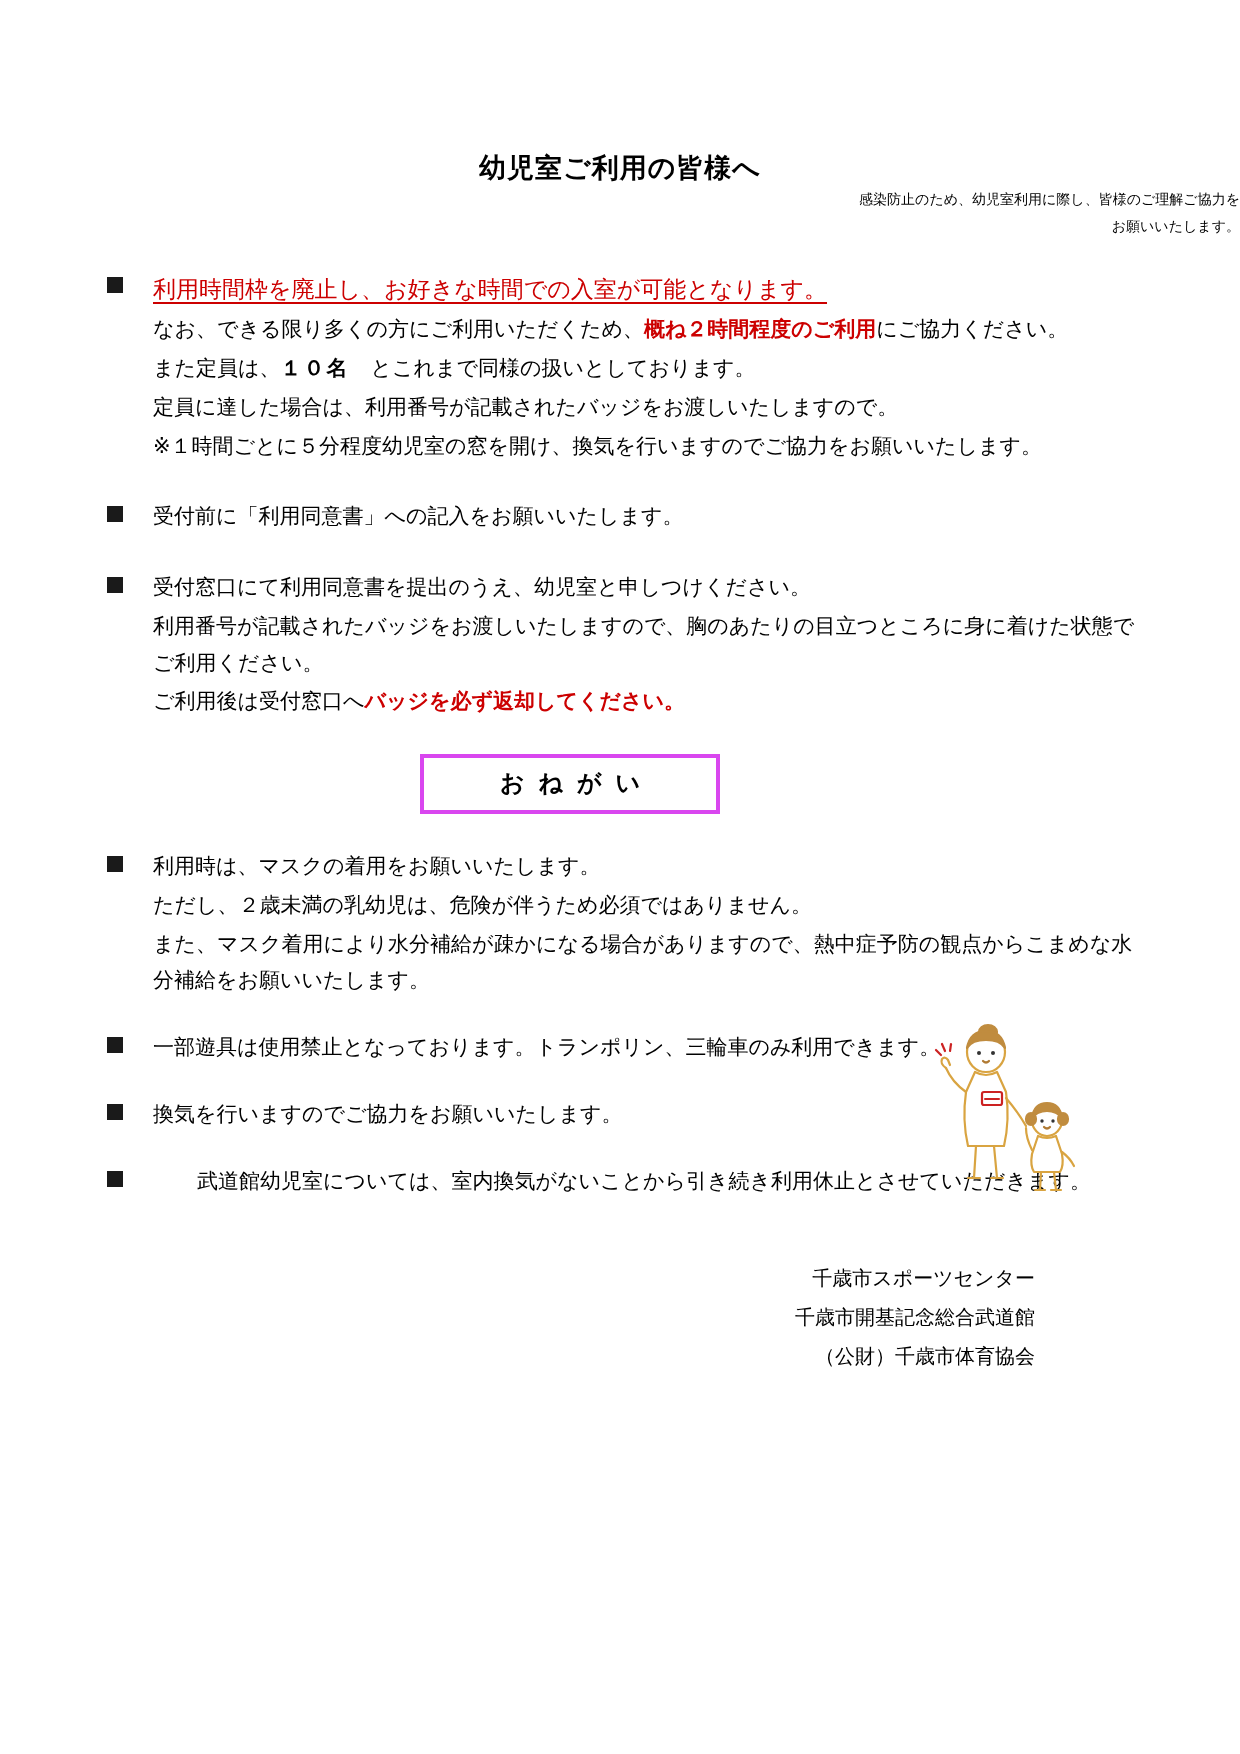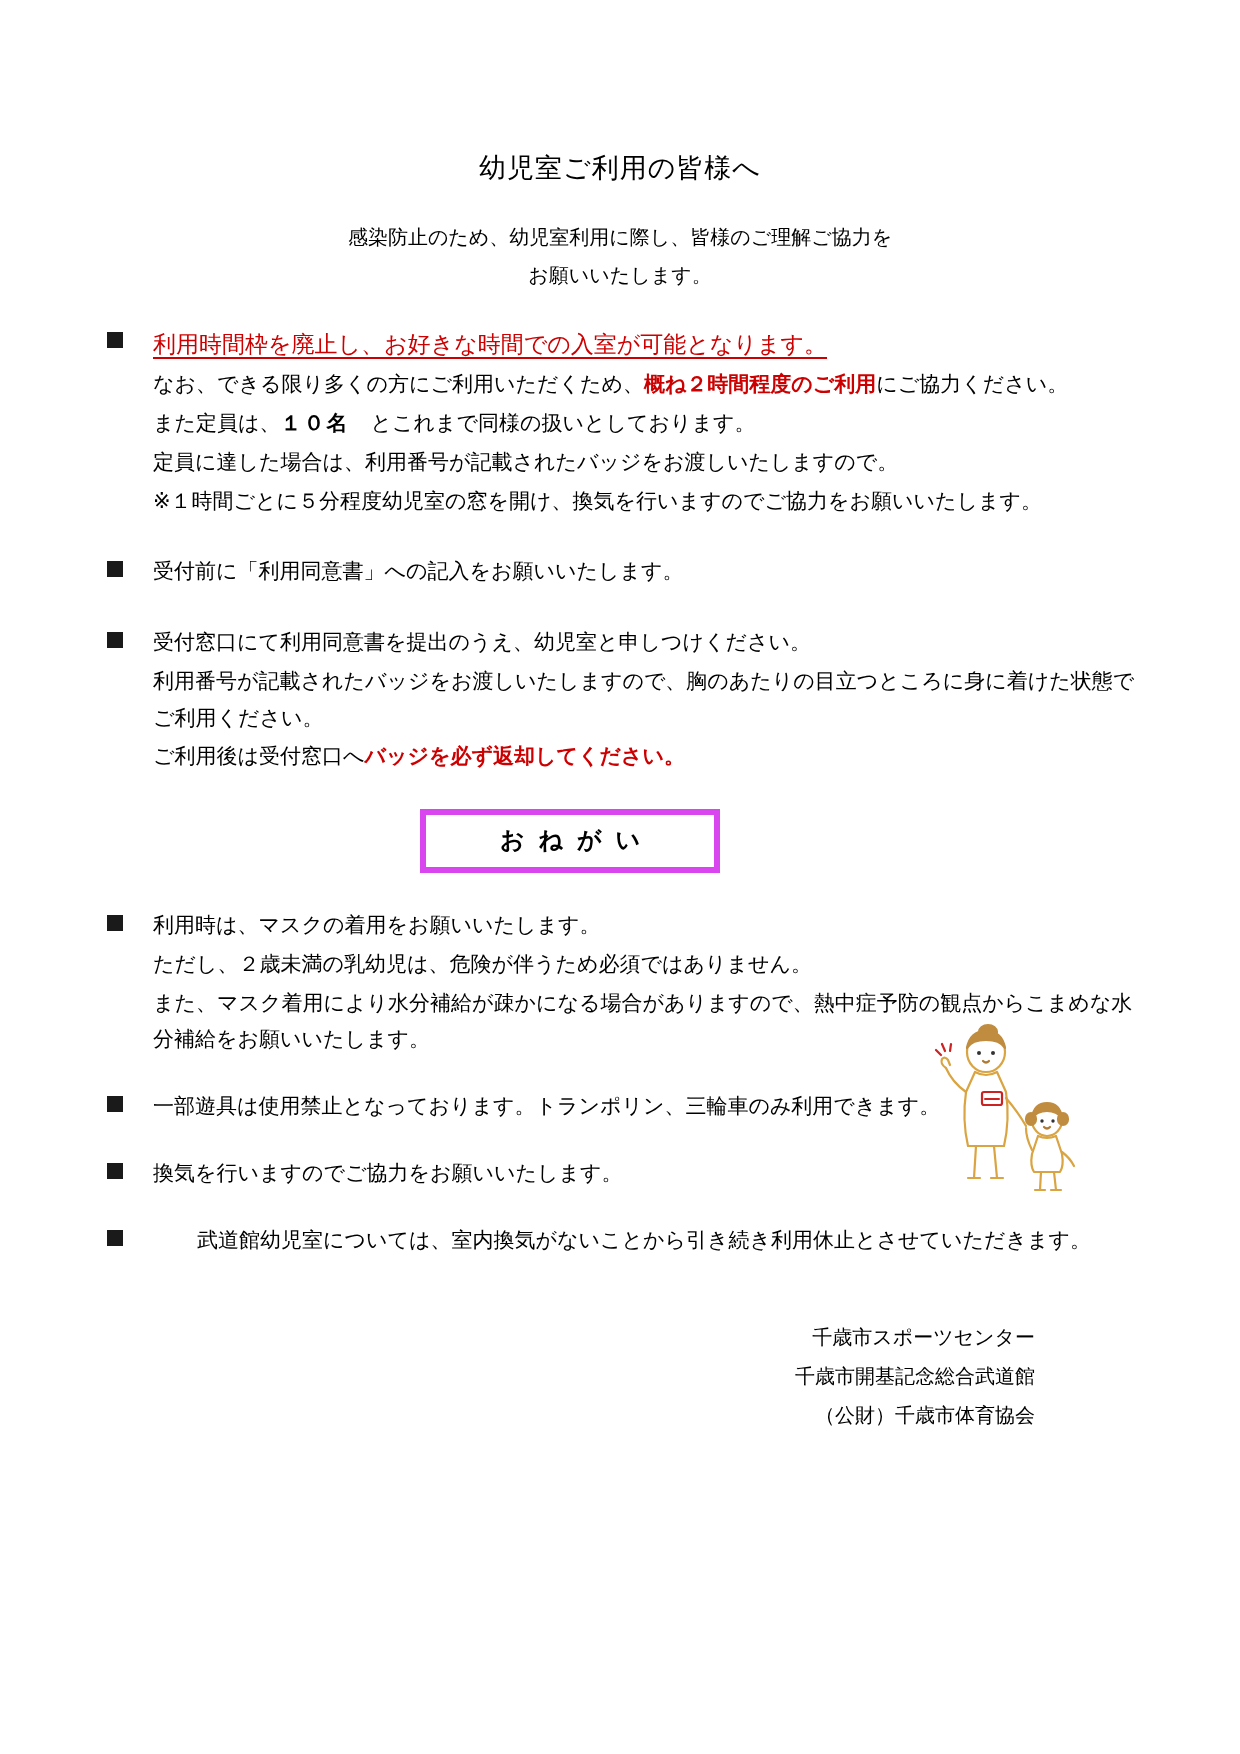--- a/index.html
+++ b/index.html
@@ -17,29 +17,28 @@
   .page {
     position: relative;
     width: 1240px;
     height: 1754px;
     box-sizing: border-box;
     padding: 0;
   }
   .title {
     text-align: center;
     font-size: 27px;
-    font-weight: normal;
+    font-weight: bold;
     letter-spacing: 1px;
     margin-top: 150px;
   }
   .lead {
-    text-align: center;
-    font-size: 20px;
+    text-align: right;
+    font-size: 14px;
     line-height: 1.9;
-    margin-top: 32px;
   }
   .body-block {
     margin: 0 105px 0 105px;
   }
   .bullet-item {
     position: relative;
     margin-top: 30px;
     padding-left: 48px;
     font-size: 21px;
     line-height: 1.75;
@@ -77,21 +76,21 @@
   }
   .bold {
     font-weight: bold;
   }
   .onegai-wrap {
     margin-top: 34px;
     margin-left: 315px;
     width: 300px;
   }
   .onegai-box {
-    border: 6px solid #d946ef;
+    border: 4px solid #d946ef;
     padding: 9px 0 11px 0;
     text-align: center;
     font-size: 24px;
     font-weight: bold;
     letter-spacing: 14px;
     text-indent: 14px;
   }
   .signature {
     margin-top: 60px;
     margin-right: 100px;

